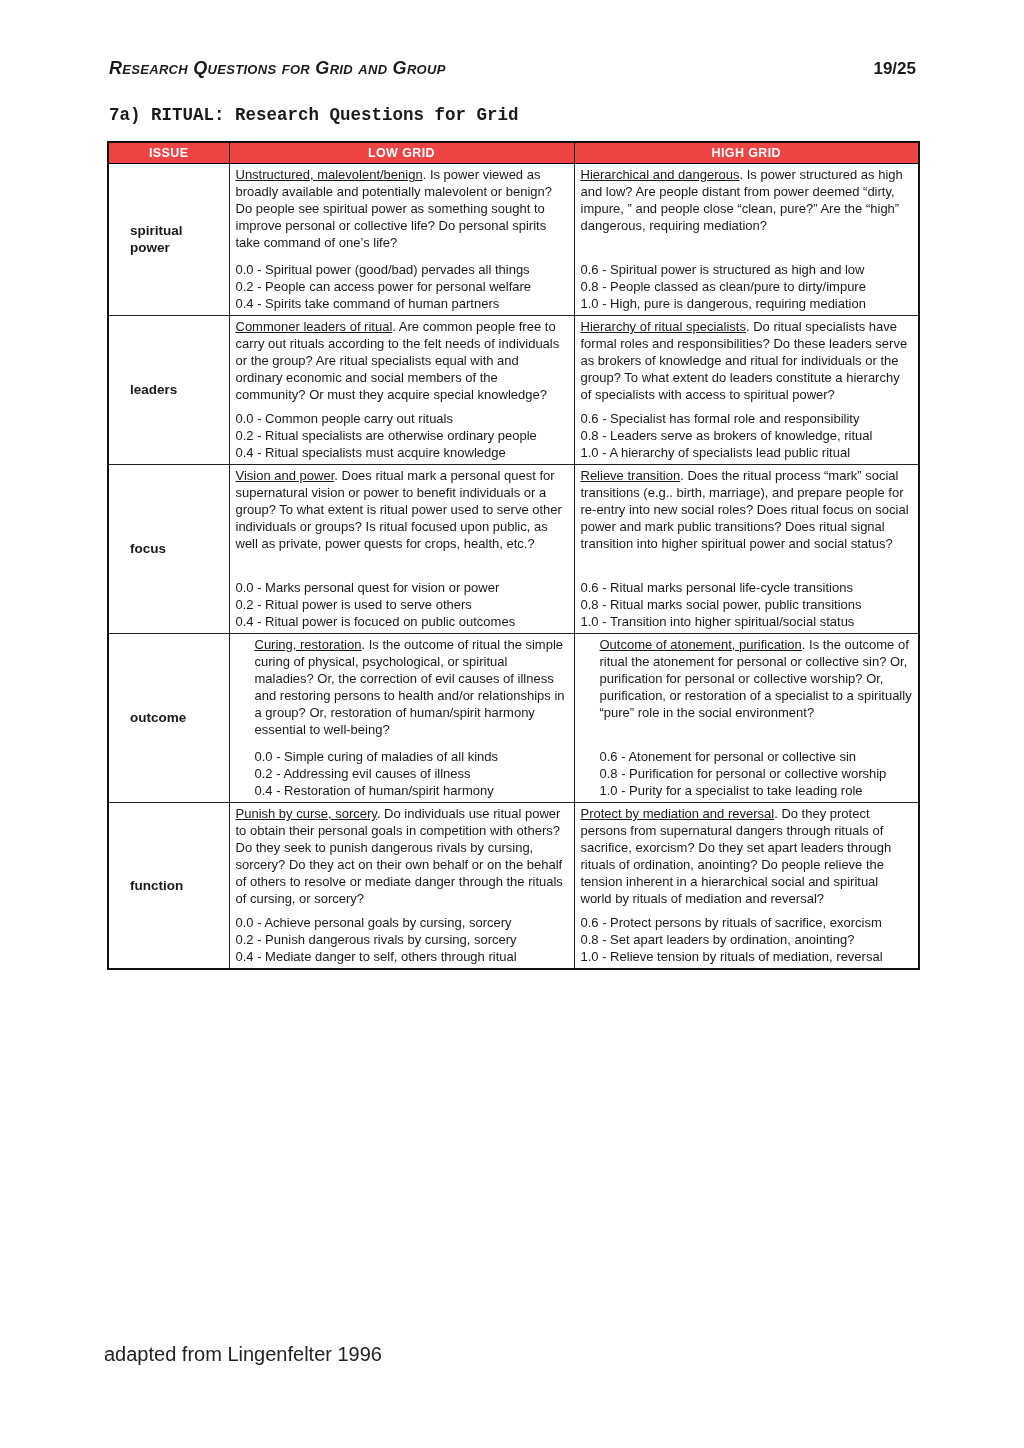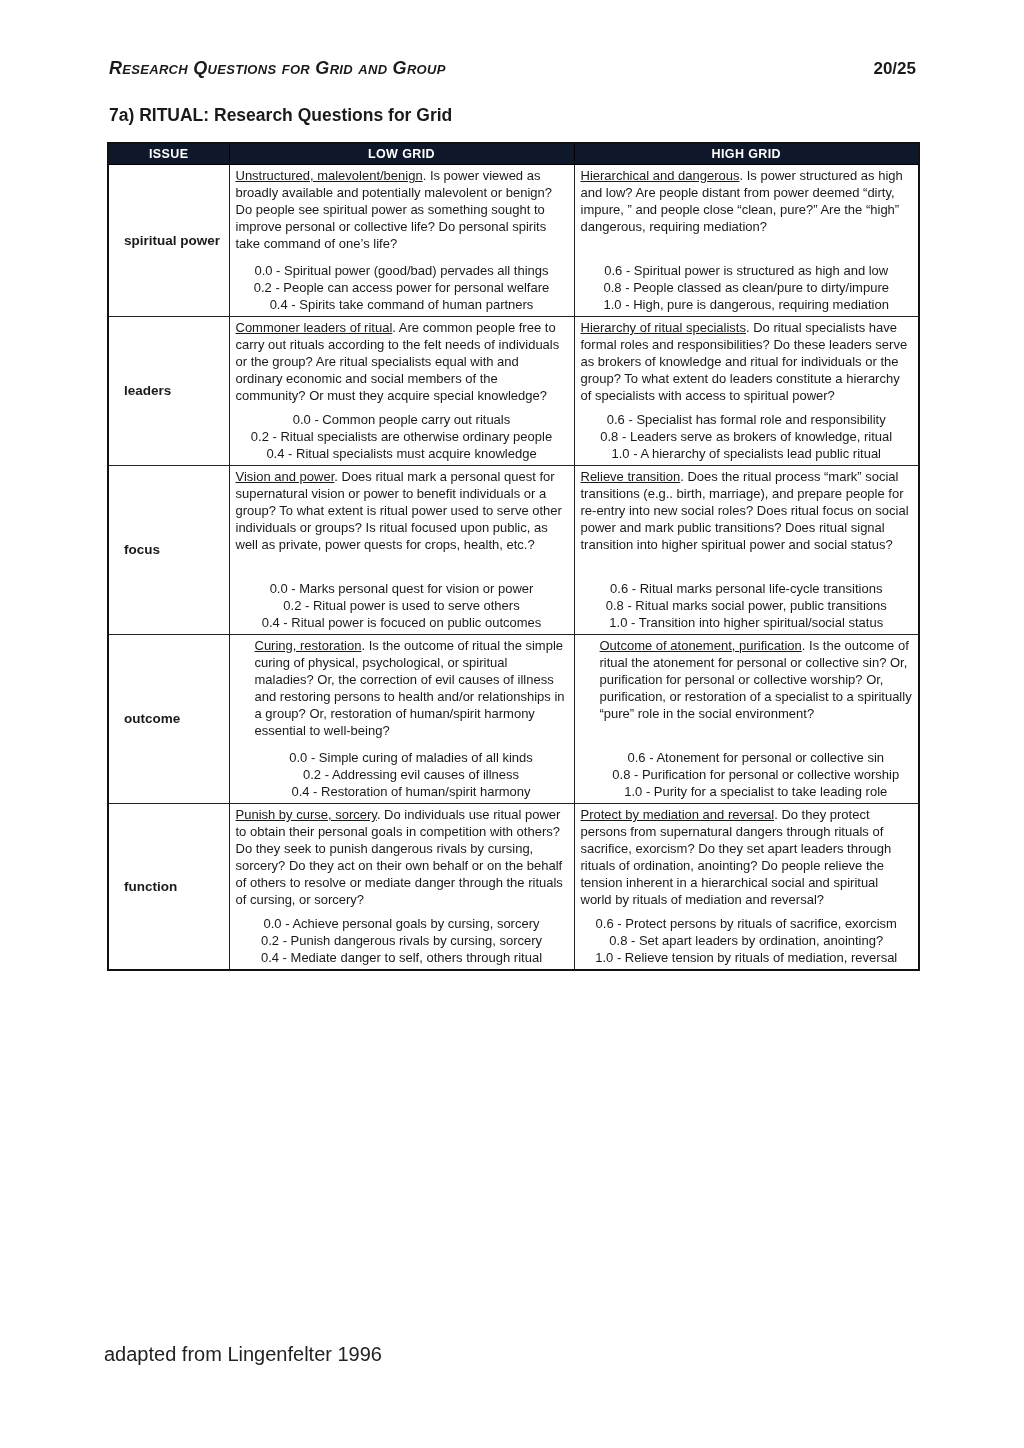--- a/index.html
+++ b/index.html
@@ -28,82 +28,83 @@
   }
   .doc-header .pageno {
     font-weight: bold;
     font-size: 17px;
   }
   .section-title {
     margin-top: 26px;
     font-weight: bold;
     font-size: 17.5px;
     padding-left: 2px;
+    font-family: Liberation Mono, monospace;
   }
   table.grid {
     margin-top: 16px;
     border-collapse: collapse;
     table-layout: fixed;
     width: 811px;
     border: 2px solid #111111;
   }
   col.c-issue { width: 121px; }
   col.c-low   { width: 345px; }
   col.c-high  { width: 345px; }
   th {
-    background: #0f172a;
+    background: #ef4444;
     color: #ffffff;
     font-weight: bold;
     font-size: 12.5px;
     letter-spacing: 0.4px;
     text-align: center;
     padding: 3px 2px;
     border: 1px solid #000000;
   }
   td {
     border: 1px solid #222222;
     vertical-align: top;
     padding: 2px 6px 3px 6px;
     font-size: 13px;
     line-height: 17px;
   }
   td.issue {
     vertical-align: middle;
     font-weight: bold;
     font-size: 13.5px;
-    padding-left: 15px;
+    padding-left: 21px;
   }
   .cellflex {
     display: flex;
     flex-direction: column;
     justify-content: space-between;
   }
   .r1 { min-height: 146px; }
   .r2 { min-height: 143px; }
   .r3 { min-height: 163px; }
   .r4 { min-height: 163px; margin-left: 19px; }
   .r5 { min-height: 160px; }
   .lead { text-decoration: underline; }
-  .scales div { white-space: nowrap; text-align: center; }
+  .scales div { white-space: nowrap; }
   .footer {
     position: absolute;
     left: 104px;
     top: 1343px;
     font-size: 20px;
     color: #222222;
   }
 </style>
 </head>
 <body>
 
 <div class="page">
 
   <div class="doc-header">
     <span class="title">Research Questions for Grid and Group</span>
-    <span class="pageno">20/25</span>
+    <span class="pageno">19/25</span>
   </div>
 
   <div class="section-title">7a) RITUAL: Research Questions for Grid</div>
 
   <table class="grid">
     <colgroup>
         <col class="c-issue">
         <col class="c-low">
         <col class="c-high">
       </colgroup>

